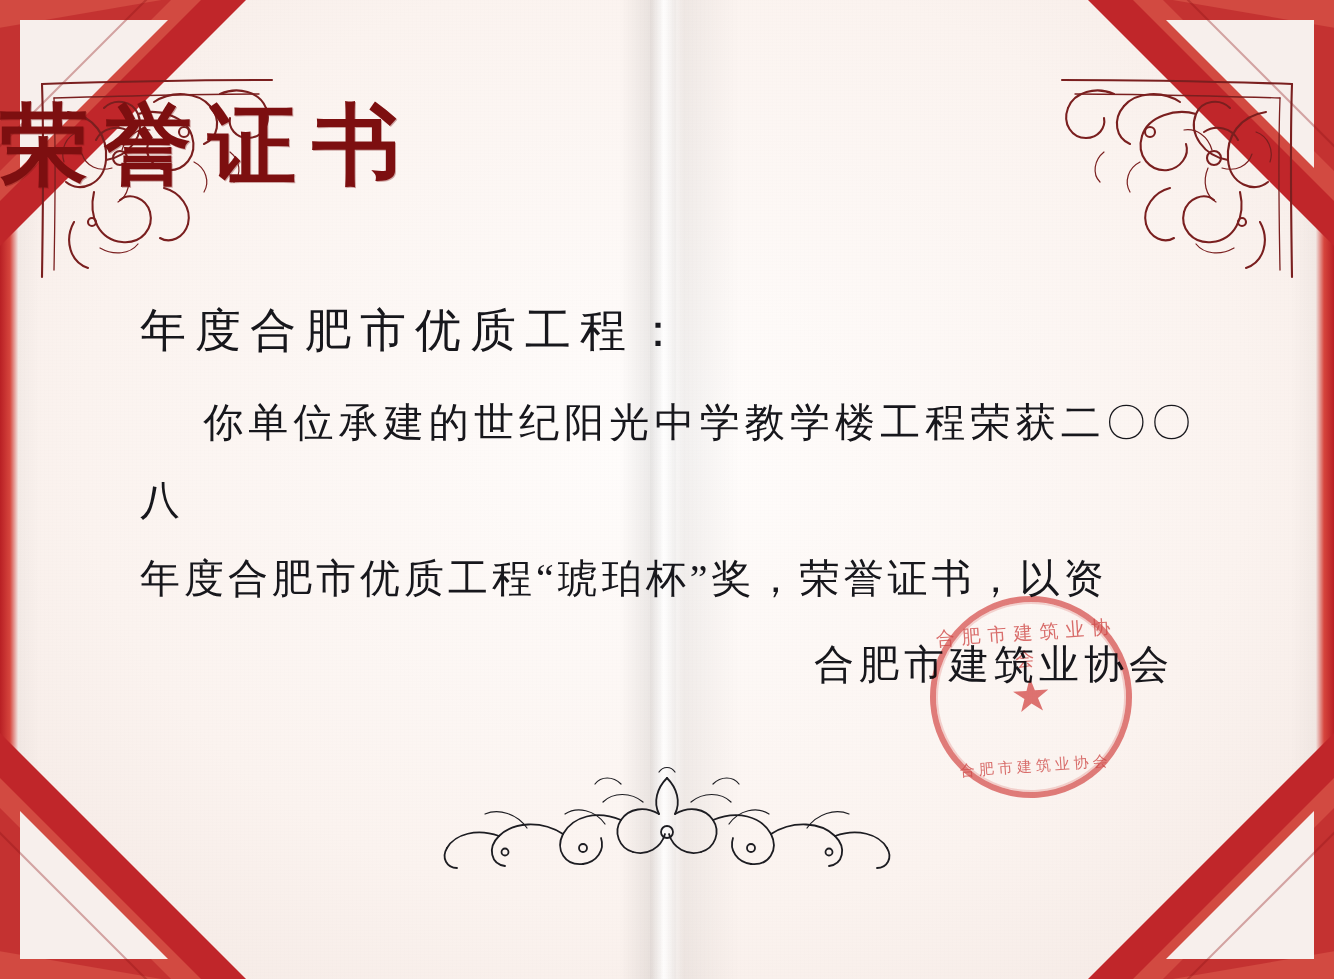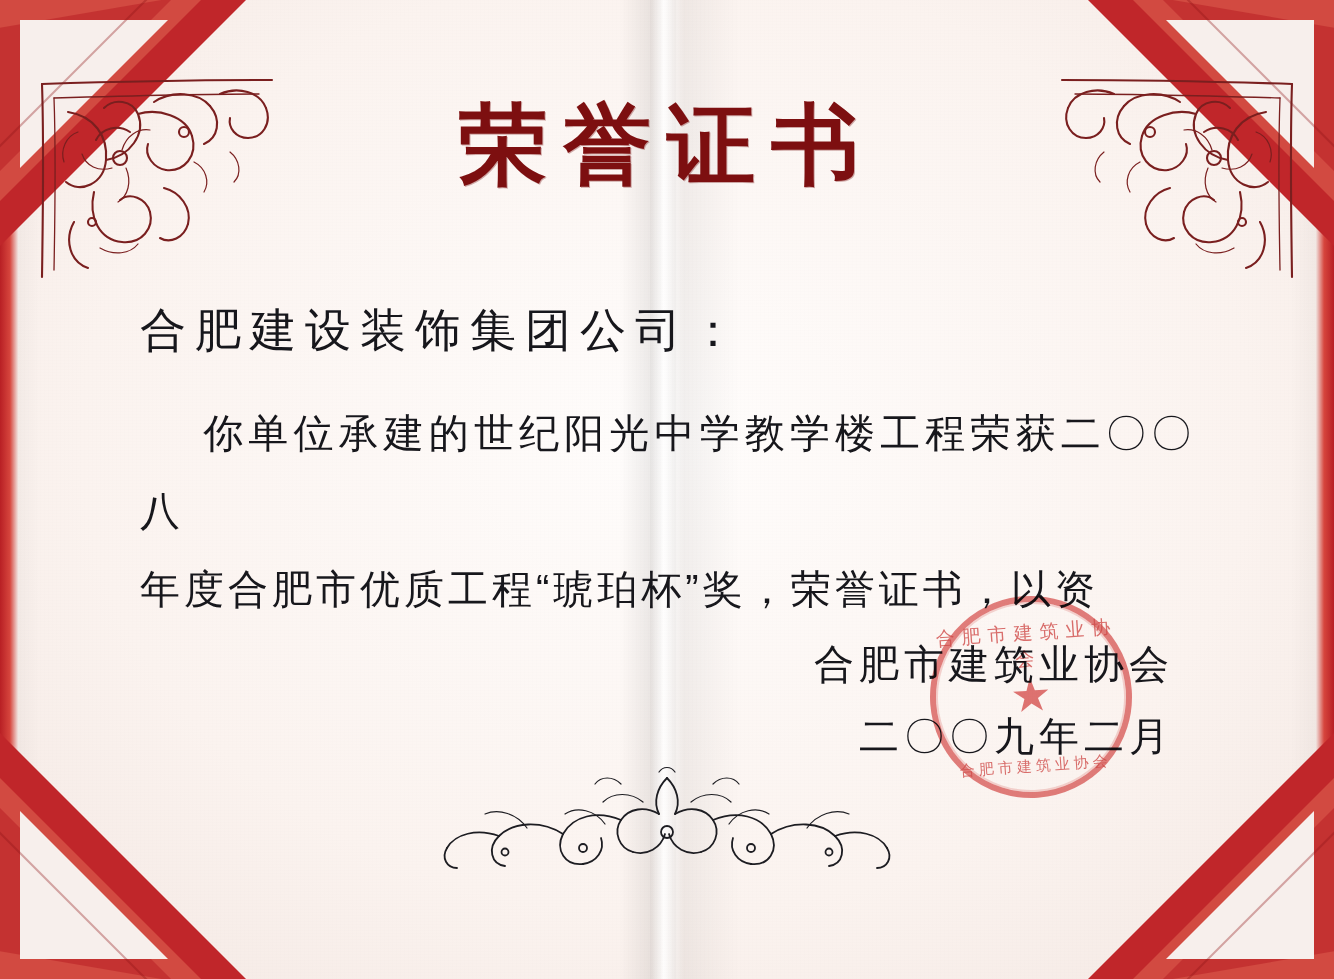--- a/index.html
+++ b/index.html
@@ -77,45 +77,45 @@
   }
   .o-tl { left: 34px;  top: 72px; }
   .o-tr { right: 34px; top: 72px; transform: scaleX(-1); }
 
   
   .title {
     position: absolute;
     top: 86px;
     left: 0;
     right: 0;
-    text-align: center;
+    text-align: left;
     font-family: "DejaVu Serif", "Liberation Serif", serif;
     font-size: 88px;
     font-weight: bold;
     letter-spacing: 16px;
     color: #7d0f10;
     text-shadow: 1px 1px 0 rgba(120,20,20,.35);
   }
 
   
   .recipient {
     position: absolute;
     top: 300px;
     left: 140px;
     font-family: "DejaVu Serif", "Liberation Serif", serif;
     font-size: 46px;
     letter-spacing: 9px;
     color: #17171c;
   }
   .body {
     position: absolute;
-    top: 394px;
+    top: 384px;
     left: 140px;
     width: 1055px;
-    font-family: Liberation Sans, sans-serif;
+    font-family: Liberation Serif, serif;
     font-size: 40px;
     line-height: 78px;
     letter-spacing: 4px;
     color: #17171c;
     text-align: justify;
   }
   .body .indent { display:inline-block; width: 62px; }
 
   .signature {
     position: absolute;
@@ -302,30 +302,29 @@
       <path d="M92 96 C98 110 94 124 84 130" stroke-width="1.2"></path>
       <path d="M44 60 C32 64 26 78 30 90" stroke-width="1.2"></path>
       <path d="M160 90 C172 96 176 110 170 120" stroke-width="1.2"></path>
       <path d="M196 80 C206 88 208 102 200 110" stroke-width="1.2"></path>
       <path d="M66 176 C80 184 96 182 104 172" stroke-width="1.2"></path>
     </svg>
   </div>
 
   <div class="title">荣誉证书</div>
 
-  <div class="recipient">合肥建设装饰集团公司：</div>
+  <div class="recipient">年度合肥市优质工程：</div>
 
   <div class="body">
     <div><span class="indent"></span><span>你单位承建的世纪阳光中学教学楼工程荣获二〇〇八</span></div>
     <div>年度合肥市优质工程“琥珀杯”奖，荣誉证书，以资</div>
   </div>
 
   <div class="signature">
     <div>合肥市建筑业协会</div>
-    <div>二〇〇九年二月</div>
   </div>
 
   <div class="seal">
     <div class="arc-top">合肥市建筑业协会</div>
     <div class="star">★</div>
     <div class="arc-bot">合肥市建筑业协会</div>
   </div>
 
   <div class="bottom-ornament">
     <svg width="520" height="110" viewBox="0 0 520 110" fill="none" stroke="#1d1d22" stroke-width="1.8" stroke-linecap="round">

